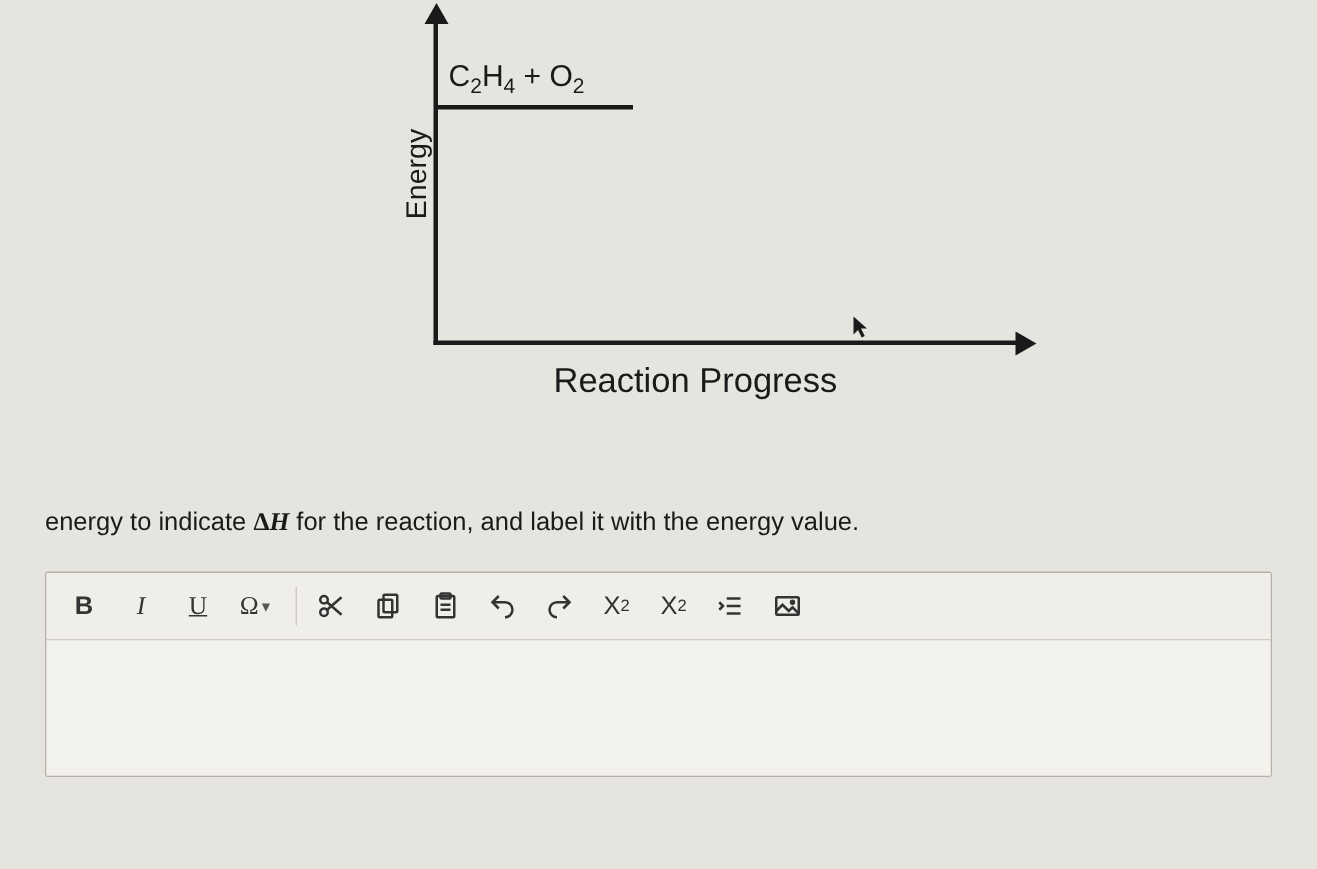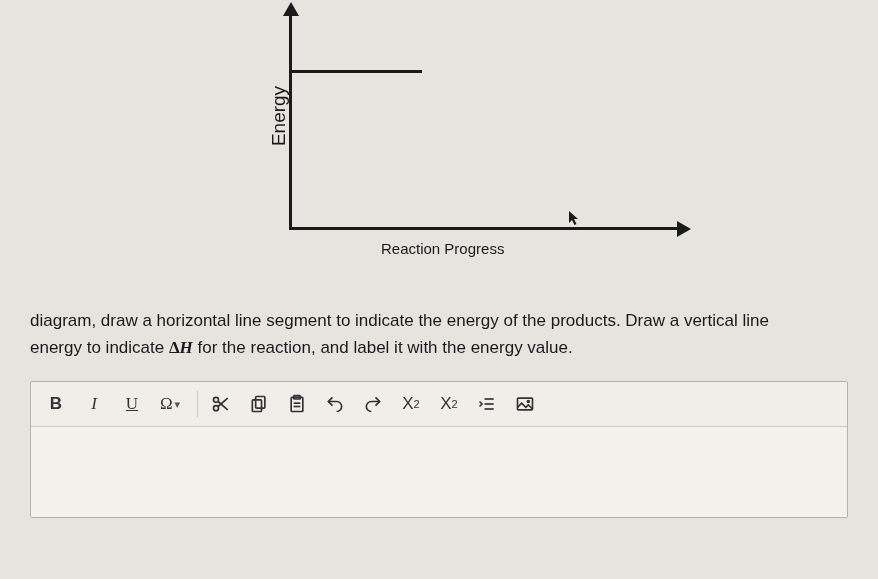--- a/index.html
+++ b/index.html
@@ -59,23 +59,23 @@
   .y-label {
     position: absolute;
     left: 60px;
     top: 95px;
     transform: rotate(-90deg);
     transform-origin: center;
     font-size: 19px;
   }
   .x-label {
     position: absolute;
-    left: 192px;
+    left: 180px;
     top: 230px;
-    font-size: 15px;
+    font-size: 23px;
     white-space: nowrap;
   }
   .reactant-line {
     position: absolute;
     left: 103px;
     top: 60px;
     width: 130px;
     height: 3px;
     background: #1a1a1a;
   }
@@ -151,30 +151,31 @@
 <div class="page">
 
   <div class="diagram-area">
     <div class="y-axis"></div>
     <div class="y-arrow"></div>
     <div class="x-axis"></div>
     <div class="x-arrow"></div>
     <div class="y-label">Energy</div>
     <div class="x-label">Reaction Progress</div>
     <div class="reactant-line"></div>
+    <div class="reactant-label">C<sub>2</sub>H<sub>4</sub> + O<sub>2</sub></div>
     <div class="cursor">
       <svg viewBox="0 0 16 16" width="16" height="16">
           <path d="M2 1 L2 13 L5 10 L7.5 15 L9.5 14 L7 9 L11 9 Z" fill="#1a1a1a"></path>
         </svg>
     </div>
   </div>
 
   <div class="question-text">
     <br>
-    <span>diagram, draw a horizontal line segment to indicate the energy of the products. Draw a vertical line</span><br>
+    <br>
     <span>energy to indicate </span><span class="delta">Δ<i>H</i></span><span> for the reaction, and label it with the energy value.</span>
   </div>
 
   <div class="editor">
     <div class="toolbar">
 
       <div class="tbtn bold">B</div>
       <div class="tbtn italic">I</div>
       <div class="tbtn underline">U</div>
 

